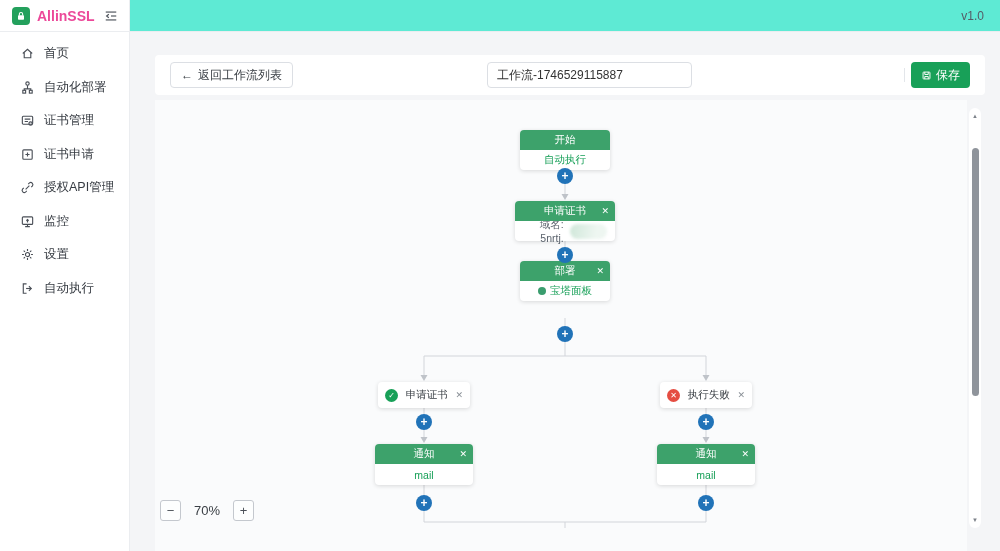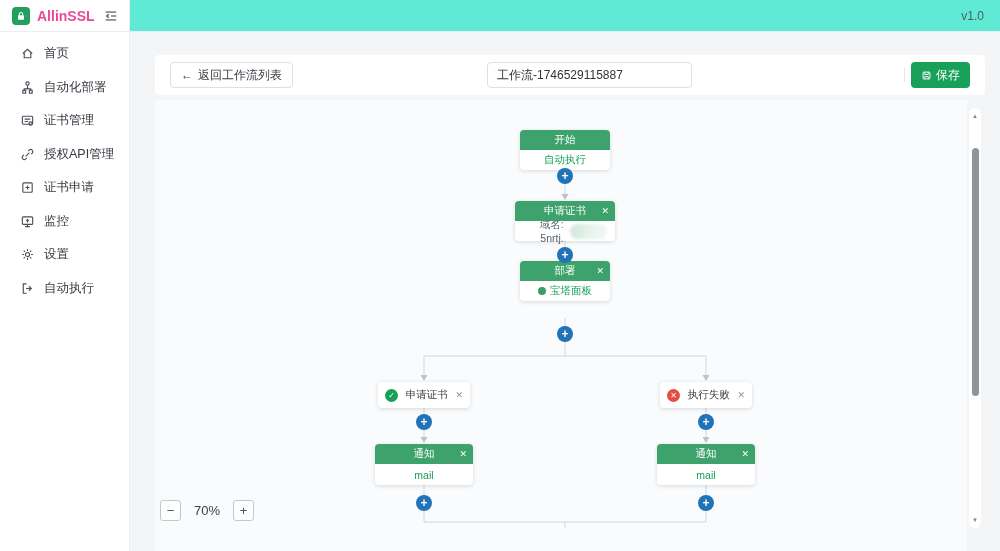--- a/index.html
+++ b/index.html
@@ -101,32 +101,32 @@
     <div class="menu-item">
       <svg width="15" height="15" viewBox="0 0 16 16" fill="none" stroke="#4a4f57" stroke-width="1.2">
           <rect x="2.5" y="3.5" width="11" height="8.5" rx="1"></rect>
           <path d="M5 6.5 H11 M5 9 H8.5"></path>
           <circle cx="11.3" cy="11.3" r="1.8"></circle>
         </svg>
       <span>证书管理</span>
     </div>
     <div class="menu-item">
       <svg width="15" height="15" viewBox="0 0 16 16" fill="none" stroke="#4a4f57" stroke-width="1.2">
+          <rect x="3" y="3" width="10" height="10" rx="1"></rect>
+          <path d="M8 5.8 V10.2 M5.8 8 H10.2"></path>
+        </svg>
+      <span>证书申请</span>
+    </div>
+    <div class="menu-item">
+      <svg width="15" height="15" viewBox="0 0 16 16" fill="none" stroke="#4a4f57" stroke-width="1.2">
           <path d="M6 10 L10 6"></path>
           <path d="M8.8 4.4 l1.3-1.3 a2.3 2.3 0 0 1 3.2 3.2 l-1.3 1.3"></path>
           <path d="M7.2 11.6 l-1.3 1.3 a2.3 2.3 0 0 1 -3.2 -3.2 l1.3 -1.3"></path>
         </svg>
       <span>授权API管理</span>
-    </div>
-    <div class="menu-item">
-      <svg width="15" height="15" viewBox="0 0 16 16" fill="none" stroke="#4a4f57" stroke-width="1.2">
-          <rect x="3" y="3" width="10" height="10" rx="1"></rect>
-          <path d="M8 5.8 V10.2 M5.8 8 H10.2"></path>
-        </svg>
-      <span>证书申请</span>
     </div>
     <div class="menu-item">
       <svg width="15" height="15" viewBox="0 0 16 16" fill="none" stroke="#4a4f57" stroke-width="1.2">
           <rect x="2.5" y="3" width="11" height="8" rx="1"></rect>
           <path d="M8 11 V13.5 M5.5 13.5 H10.5"></path>
           <path d="M8 9 V6 M6.8 7.2 L8 6 L9.2 7.2"></path>
         </svg>
       <span>监控</span>
     </div>
     <div class="menu-item">

